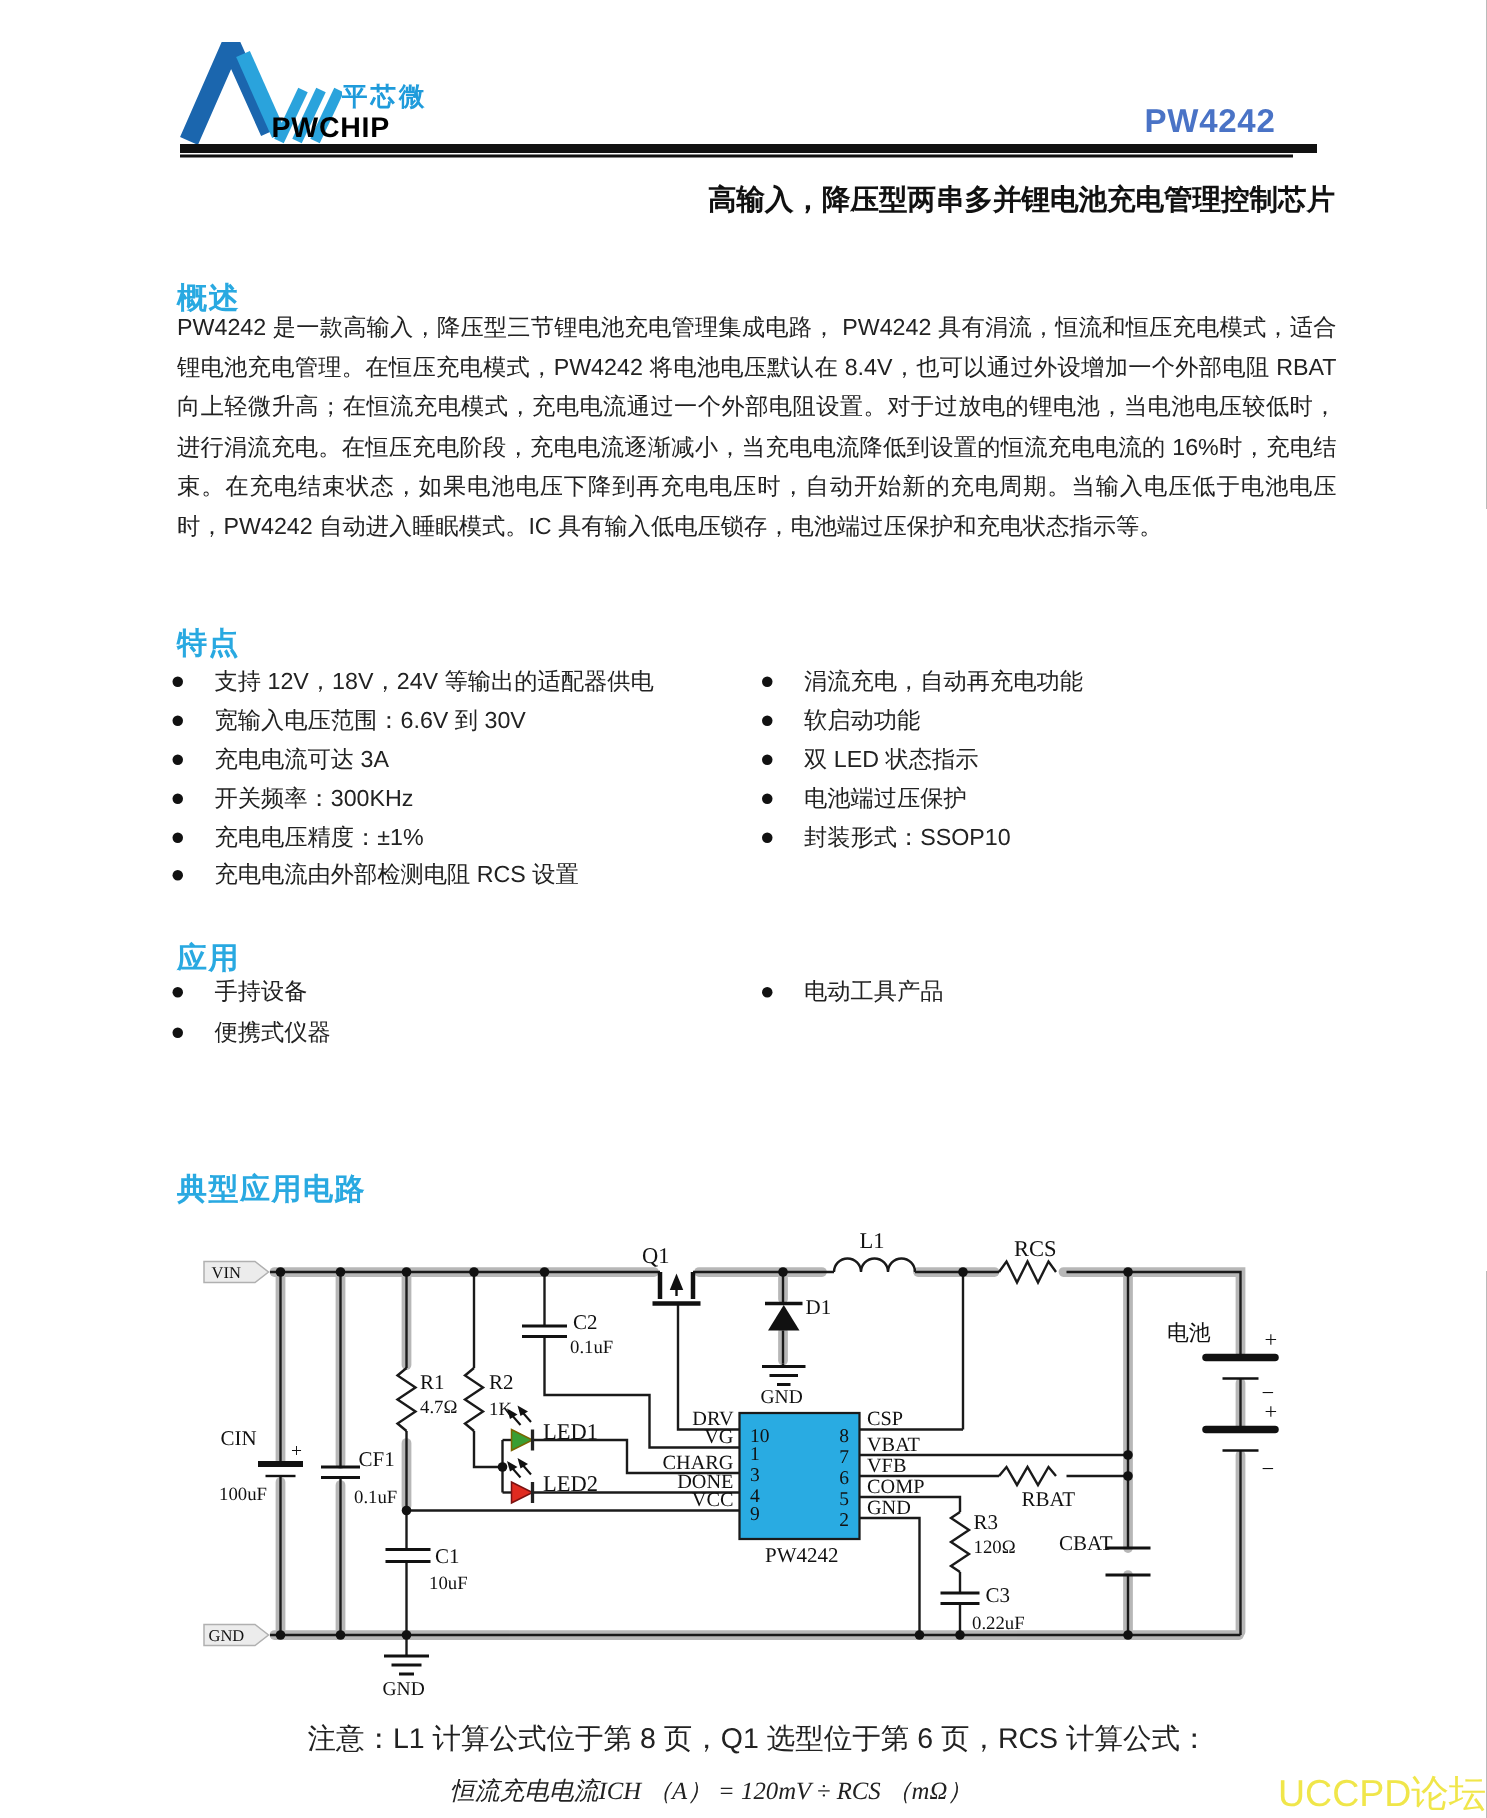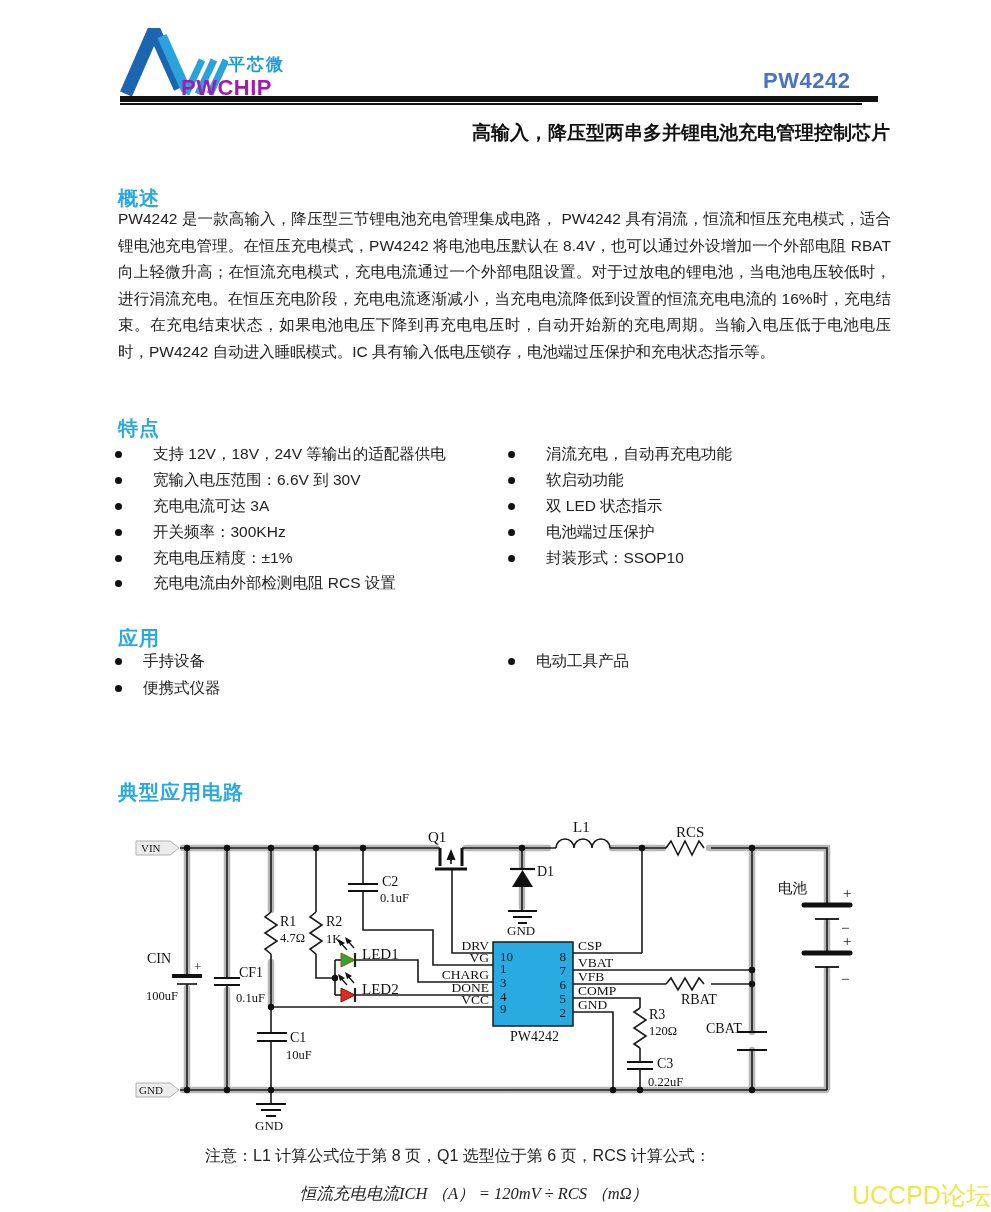--- a/index.html
+++ b/index.html
@@ -3,30 +3,30 @@
 <meta charset="utf-8">
 <style>
   html,body{margin:0;padding:0;background:#888;}
   #page{position:relative;width:991px;height:1212px;background:#ffffff;overflow:hidden;
         font-family:"Liberation Sans",sans-serif;color:#1f1f1f;}
   .abs{position:absolute;}
   .sec-heading{font-size:20px;font-weight:700;color:#29a9e1;letter-spacing:1px;margin-top:15px;}
   .body-par{font-size:15.5px;line-height:26.6px;text-align:justify;color:#222;}
   ul.blist{list-style:none;margin:0;padding:0;}
   ul.blist li{display:flex;align-items:center;font-size:15.5px;color:#222;}
-  .feat li{height:25.8px;gap:10px;}
+  .feat li{height:25.8px;}
   .appl li{height:27px;}
   .dot{width:7px;height:7px;border-radius:50%;background:#111;margin-right:21px;flex:0 0 auto;}
   #brand-cn{font-size:17px;font-weight:600;color:#1f9bdb;letter-spacing:2px;}
-  #brand-en{font-size:22px;font-weight:700;color:#a21caf;letter-spacing:0.5px;}
+  #brand-en{font-size:19px;font-weight:700;color:#000000;letter-spacing:0.5px;}
   #part-no{font-size:22px;font-weight:700;color:#4a73c6;letter-spacing:0.5px;}
   #doc-title{font-size:19px;font-weight:700;color:#111;}
   #rule-thick{height:6px;background:#111;}
   #rule-thin{height:2px;background:#111;}
-  #note-line{font-size:16px;color:#222;}
+  #note-line{font-size:19px;color:#222;}
   #formula-line{font-size:16.5px;font-style:italic;font-family:"Liberation Serif",serif;color:#222;}
   #watermark{font-size:25px;color:#f0e64a;font-weight:500;}
   svg text{font-family:"Liberation Serif",serif;fill:#111;}
 </style>
 </head>
 <body>
 
 <div id="page">
 
   <div class="abs" style="left:118px;top:28px;width:110px;height:68px;">

